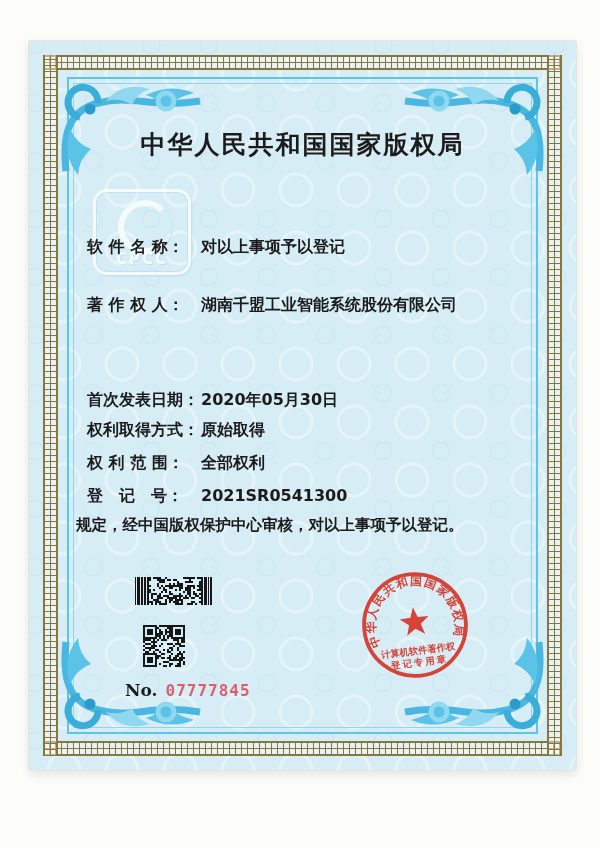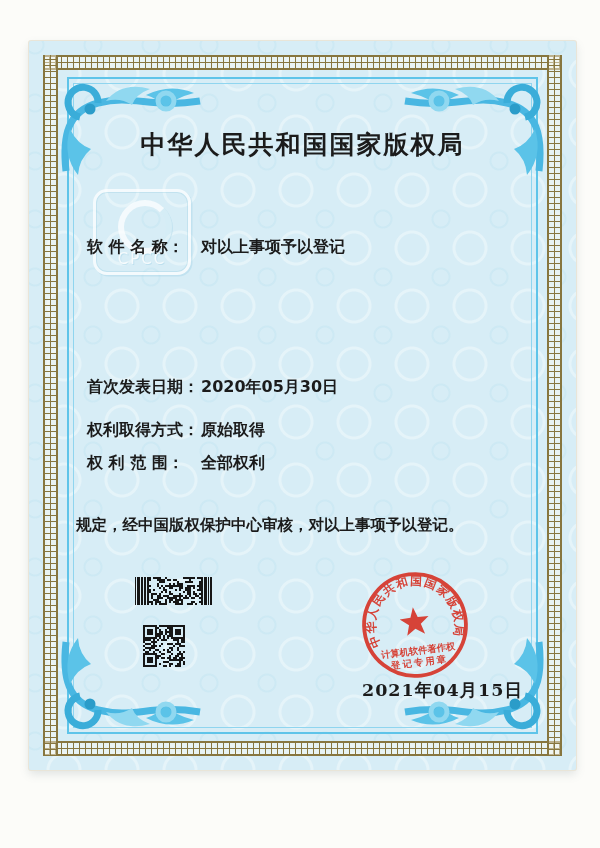--- a/index.html
+++ b/index.html
@@ -48,21 +48,21 @@
     border:3px solid rgba(255,255,255,.9);border-radius:14px;
     box-shadow:inset 0 0 0 1px rgba(150,205,225,.4),1.5px 1.5px 0 rgba(165,212,232,.55);
   }
   .cpcc-ring{
     position:absolute;left:22px;top:8px;width:42px;height:42px;border-radius:50%;
     border:6px solid rgba(255,255,255,.9);border-right-color:rgba(210,236,246,.35);
     box-shadow:1px 1px 0 rgba(165,212,232,.5);
   }
   .cpcc-text{
     position:absolute;left:0;right:0;bottom:4px;text-align:center;
-    font-size:15px;font-weight:normal;letter-spacing:2px;color:rgba(255,255,255,.95);
+    font-size:15px;font-weight:bold;letter-spacing:2px;color:rgba(255,255,255,.95);
     text-shadow:1px 1px 0 rgba(165,212,232,.6);
   }
   
   .txt{position:absolute;color:#1b1b1b;white-space:nowrap;}
   .authority{
     top:87px;left:0;width:100%;text-align:center;
     font-family:"DejaVu Serif","Liberation Serif",serif;
     font-size:25px;font-weight:bold;letter-spacing:2px;
   }
   .cert-title{
@@ -145,28 +145,34 @@
   <div class="cpcc">
     <div class="cpcc-ring"></div>
     <div class="cpcc-text">CPCC</div>
   </div>
 
   <div class="txt authority">中华人民共和国国家版权局</div>
 
   <div class="field-row" style="top:195px">
     <span class="lbl">软 件 名 称：</span><span>对以上事项予以登记</span>
   </div>
-  <div class="field-row" style="top:335px">
+  <div class="field-row" style="top:253px">
+    <span class="lbl">著 作 权 人：</span><span>湖南千盟工业智能系统股份有限公司</span>
+  </div>
+  <div class="field-row" style="top:348px">
     <span class="lbl">首次发表日期：</span><span>2020年05月30日</span>
   </div>
   <div class="field-row" style="top:411px">
     <span class="lbl">权 利 范 围：</span><span>全部权利</span>
   </div>
   <div class="field-row" style="top:378px">
     <span class="lbl">权利取得方式：</span><span>原始取得</span>
+  </div>
+  <div class="field-row" style="top:444px">
+    <span class="lbl">登　记　号：</span><span>2021SR0541300</span>
   </div>
 
   <div class="statement">
     <span class="l2">规定，经中国版权保护中心审核，对以上事项予以登记。</span>
   </div>
 
   <div class="barcode">
       <div style="left: 0px; top: 0px; width: 1px; height: 28px;"></div>
       <div style="left: 2px; top: 0px; width: 3px; height: 28px;"></div>
       <div style="left: 6px; top: 0px; width: 2px; height: 28px;"></div>
@@ -582,29 +588,31 @@
       <div style="left: 10px; top: 40px;"></div>
       <div style="left: 12px; top: 40px;"></div>
       <div style="left: 20px; top: 40px;"></div>
       <div style="left: 22px; top: 40px;"></div>
       <div style="left: 26px; top: 40px;"></div>
       <div style="left: 32px; top: 40px;"></div>
       <div style="left: 34px; top: 40px;"></div>
       <div style="left: 36px; top: 40px;"></div>
     </div>
 
+  <div class="txt serial">
+    <span>No.</span><span class="num">07777845</span>
+  </div>
 
   <svg class="seal" viewBox="0 0 132 132">
     <circle cx="66" cy="66" r="60" fill="none" stroke="#d6392d" stroke-width="4.5"></circle>
     <defs>
       <path id="sealArc" d="M21.1,79.7 A47,47 0 1 1 110.9,79.7" fill="none"></path>
     </defs>
     <text font-size="14" font-weight="bold" fill="#d6392d" letter-spacing="1.6" font-family="'DejaVu Sans',sans-serif">
       <textPath href="#sealArc" startOffset="50%" text-anchor="middle">中华人民共和国国家版权局</textPath>
     </text>
     <polygon fill="#d6392d" points="66,45 61.7,57 48.9,57.4 59,65.3 55.4,77.6 66,70.4 76.6,77.6 73,65.3 83.1,57.4 70.3,57"></polygon>
     <text x="66" y="100" text-anchor="middle" font-size="11" font-weight="bold" fill="#d6392d" font-family="'DejaVu Sans',sans-serif">计算机软件著作权</text>
     <text x="66" y="114" text-anchor="middle" font-size="11" font-weight="bold" fill="#d6392d" letter-spacing="2.5" font-family="'DejaVu Sans',sans-serif">登记专用章</text>
   </svg>
 
-  <div class="txt issue-date">2021年04月15日</div>
 
 </div>
 
 </body></html>

